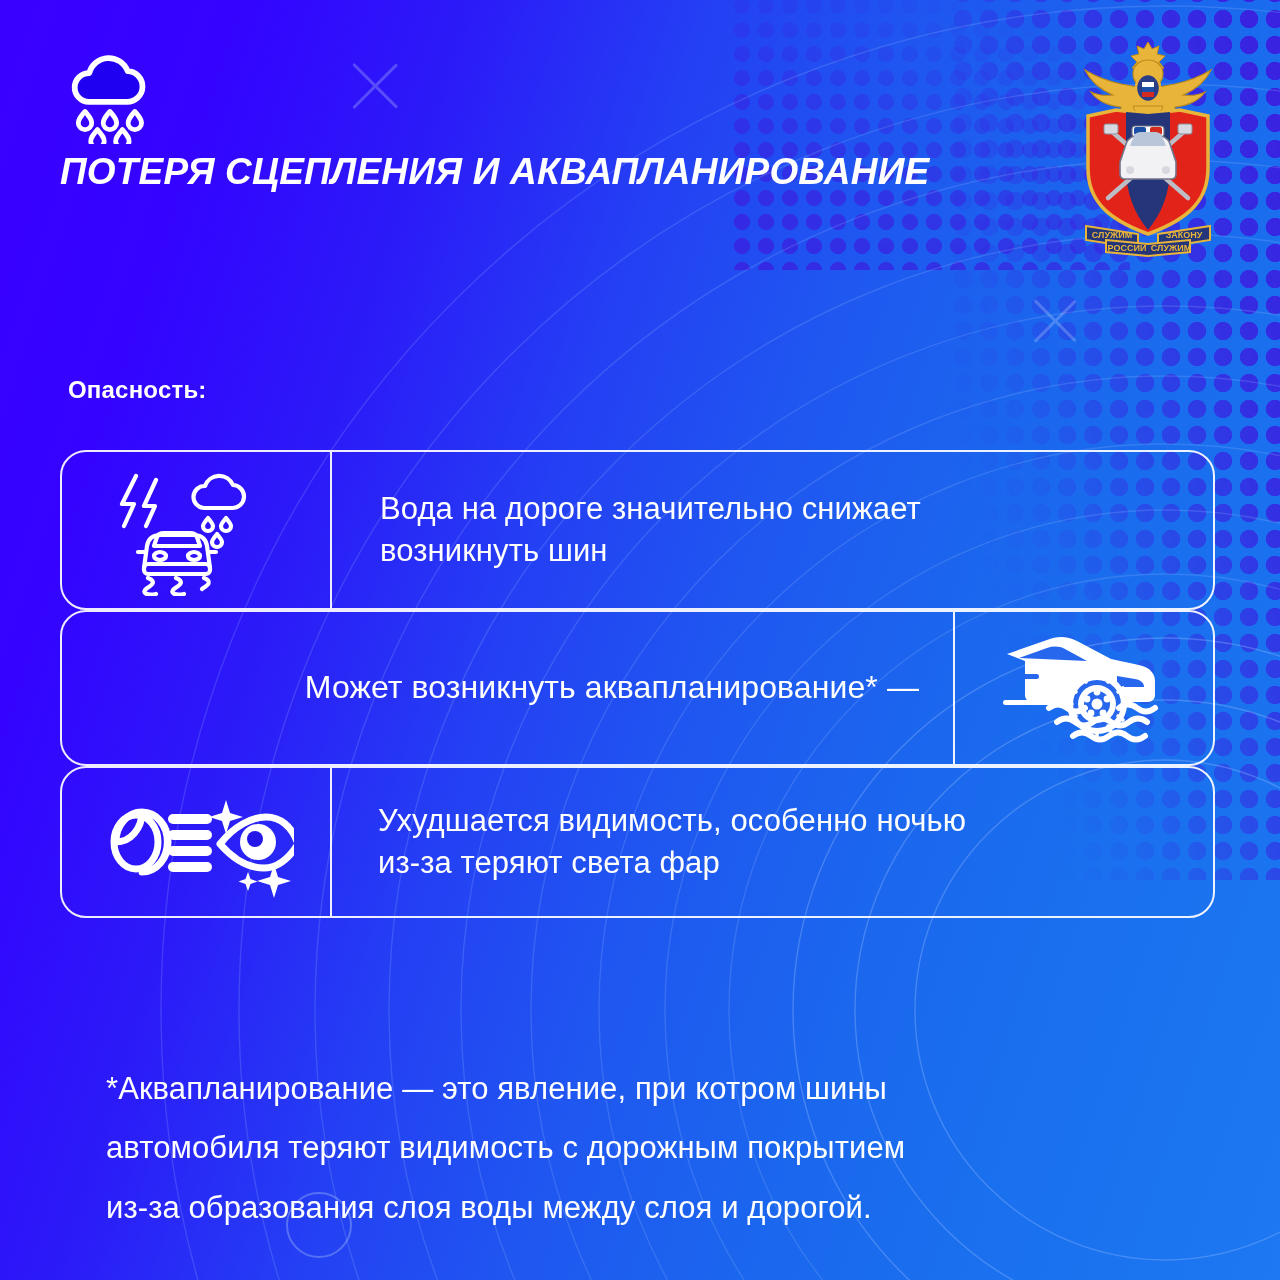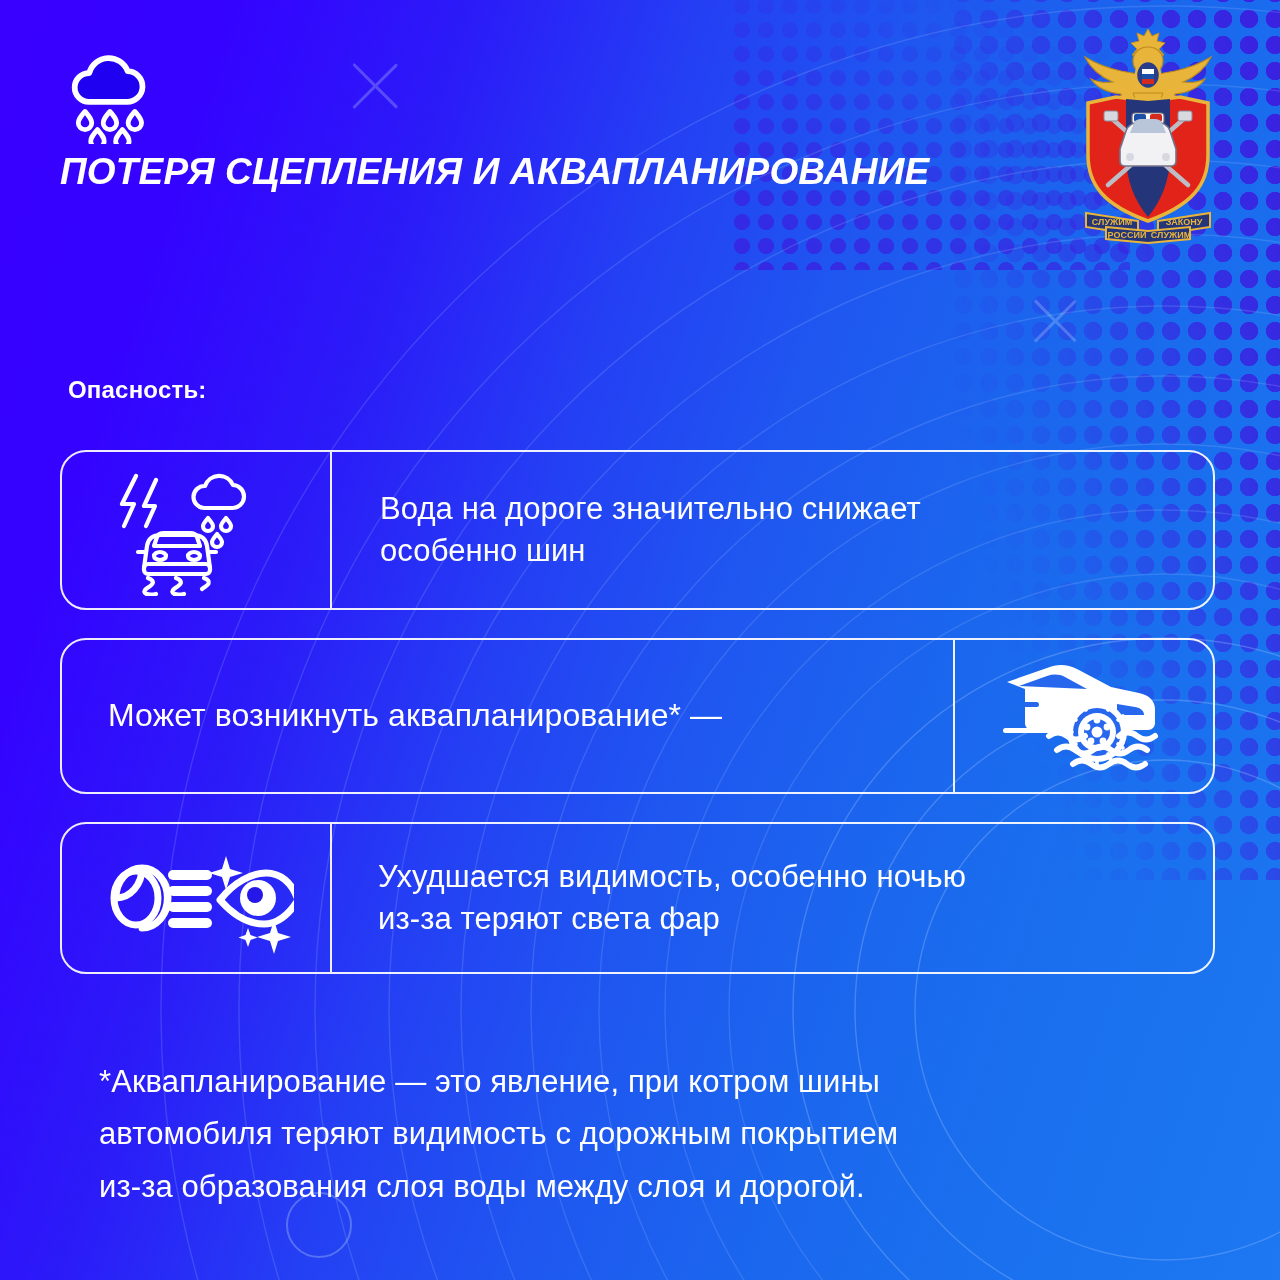--- a/index.html
+++ b/index.html
@@ -99,21 +99,21 @@
     margin: 9px 0 4px 0;
     font-size: 37px;
     line-height: 1.05;
     font-weight: bold;
     font-style: italic;
     color: #ffffff;
     letter-spacing: 0.2px;
     white-space: nowrap;
   }
 
-  .emblem { position: absolute; right: 38px; top: 17px; width: 188px; height: 228px; }
+  .emblem { position: absolute; right: 38px; top: 30px; width: 188px; height: 228px; }
   .emblem svg { width: 100%; height: 100%; display: block; }
 
   
   .section-heading {
     position: absolute;
     left: 68px; top: 376px;
     font-size: 24px;
     font-weight: bold;
     color: #ffffff;
     letter-spacing: .2px;
@@ -121,21 +121,20 @@
 
   
   .cards { position: absolute; left: 60px; top: 450px; width: 1155px; }
 
   .card {
     position: relative;
     display: flex;
     align-items: stretch;
     border: 2px solid rgba(255,255,255,.92);
     border-radius: 26px;
-    margin-bottom: 28px;
     overflow: hidden;
     min-height: 152px;
   }
   .card.h3 { min-height: 148px; }
 
   .card-icon {
     flex: 0 0 268px;
     display: flex;
     align-items: center;
     justify-content: center;
@@ -156,35 +155,36 @@
     padding: 18px 34px 18px 48px;
     font-size: 31px;
     line-height: 1.36;
     color: #ffffff;
     letter-spacing: .1px;
   }
   .card-text.condensed {
     font-stretch: condensed;
     padding-left: 46px;
     font-size: 32px;
+    justify-content: flex-end;
   }
   .card-text.narrow { padding-left: 46px; padding-right: 26px; }
 
   
   .footnote {
     position: absolute;
     left: 92px; top: 1052px;
     width: 1010px;
     font-size: 31px;
     line-height: 1.46;
     color: #ffffff;
     font-stretch: condensed;
     letter-spacing: .1px;
   }
-  .footnote p { margin: 7px; white-space: nowrap; }
+  .footnote p { margin: 14px; white-space: nowrap; }
 </style>
 </head>
 <body>
 
 <div id="poster">
 
   <div class="bg-layer">
     <div class="halftone"></div>
     <div class="halftone-top"></div>
 
@@ -304,21 +304,21 @@
             <path d="M40 114 c10 4 2 8 -2 11 c-5 4 2 7 10 5"></path>
             <path d="M68 114 c10 4 2 8 -2 11 c-5 4 2 7 10 5"></path>
             <path d="M96 114 c10 4 2 8 -2 11"></path>
           </g>
         </svg>
       </div>
       <div class="card-divider"></div>
       <div class="card-text">
         <div>
           <div>Вода на дороге значительно снижает</div>
-          <div>особенно шин</div>
+          <div>возникнуть шин</div>
         </div>
       </div>
     </div>
 
     <div class="card">
       <div class="card-text condensed">
         <div>
           <div>Может возникнуть аквапланирование* —</div>
         </div>
       </div>

